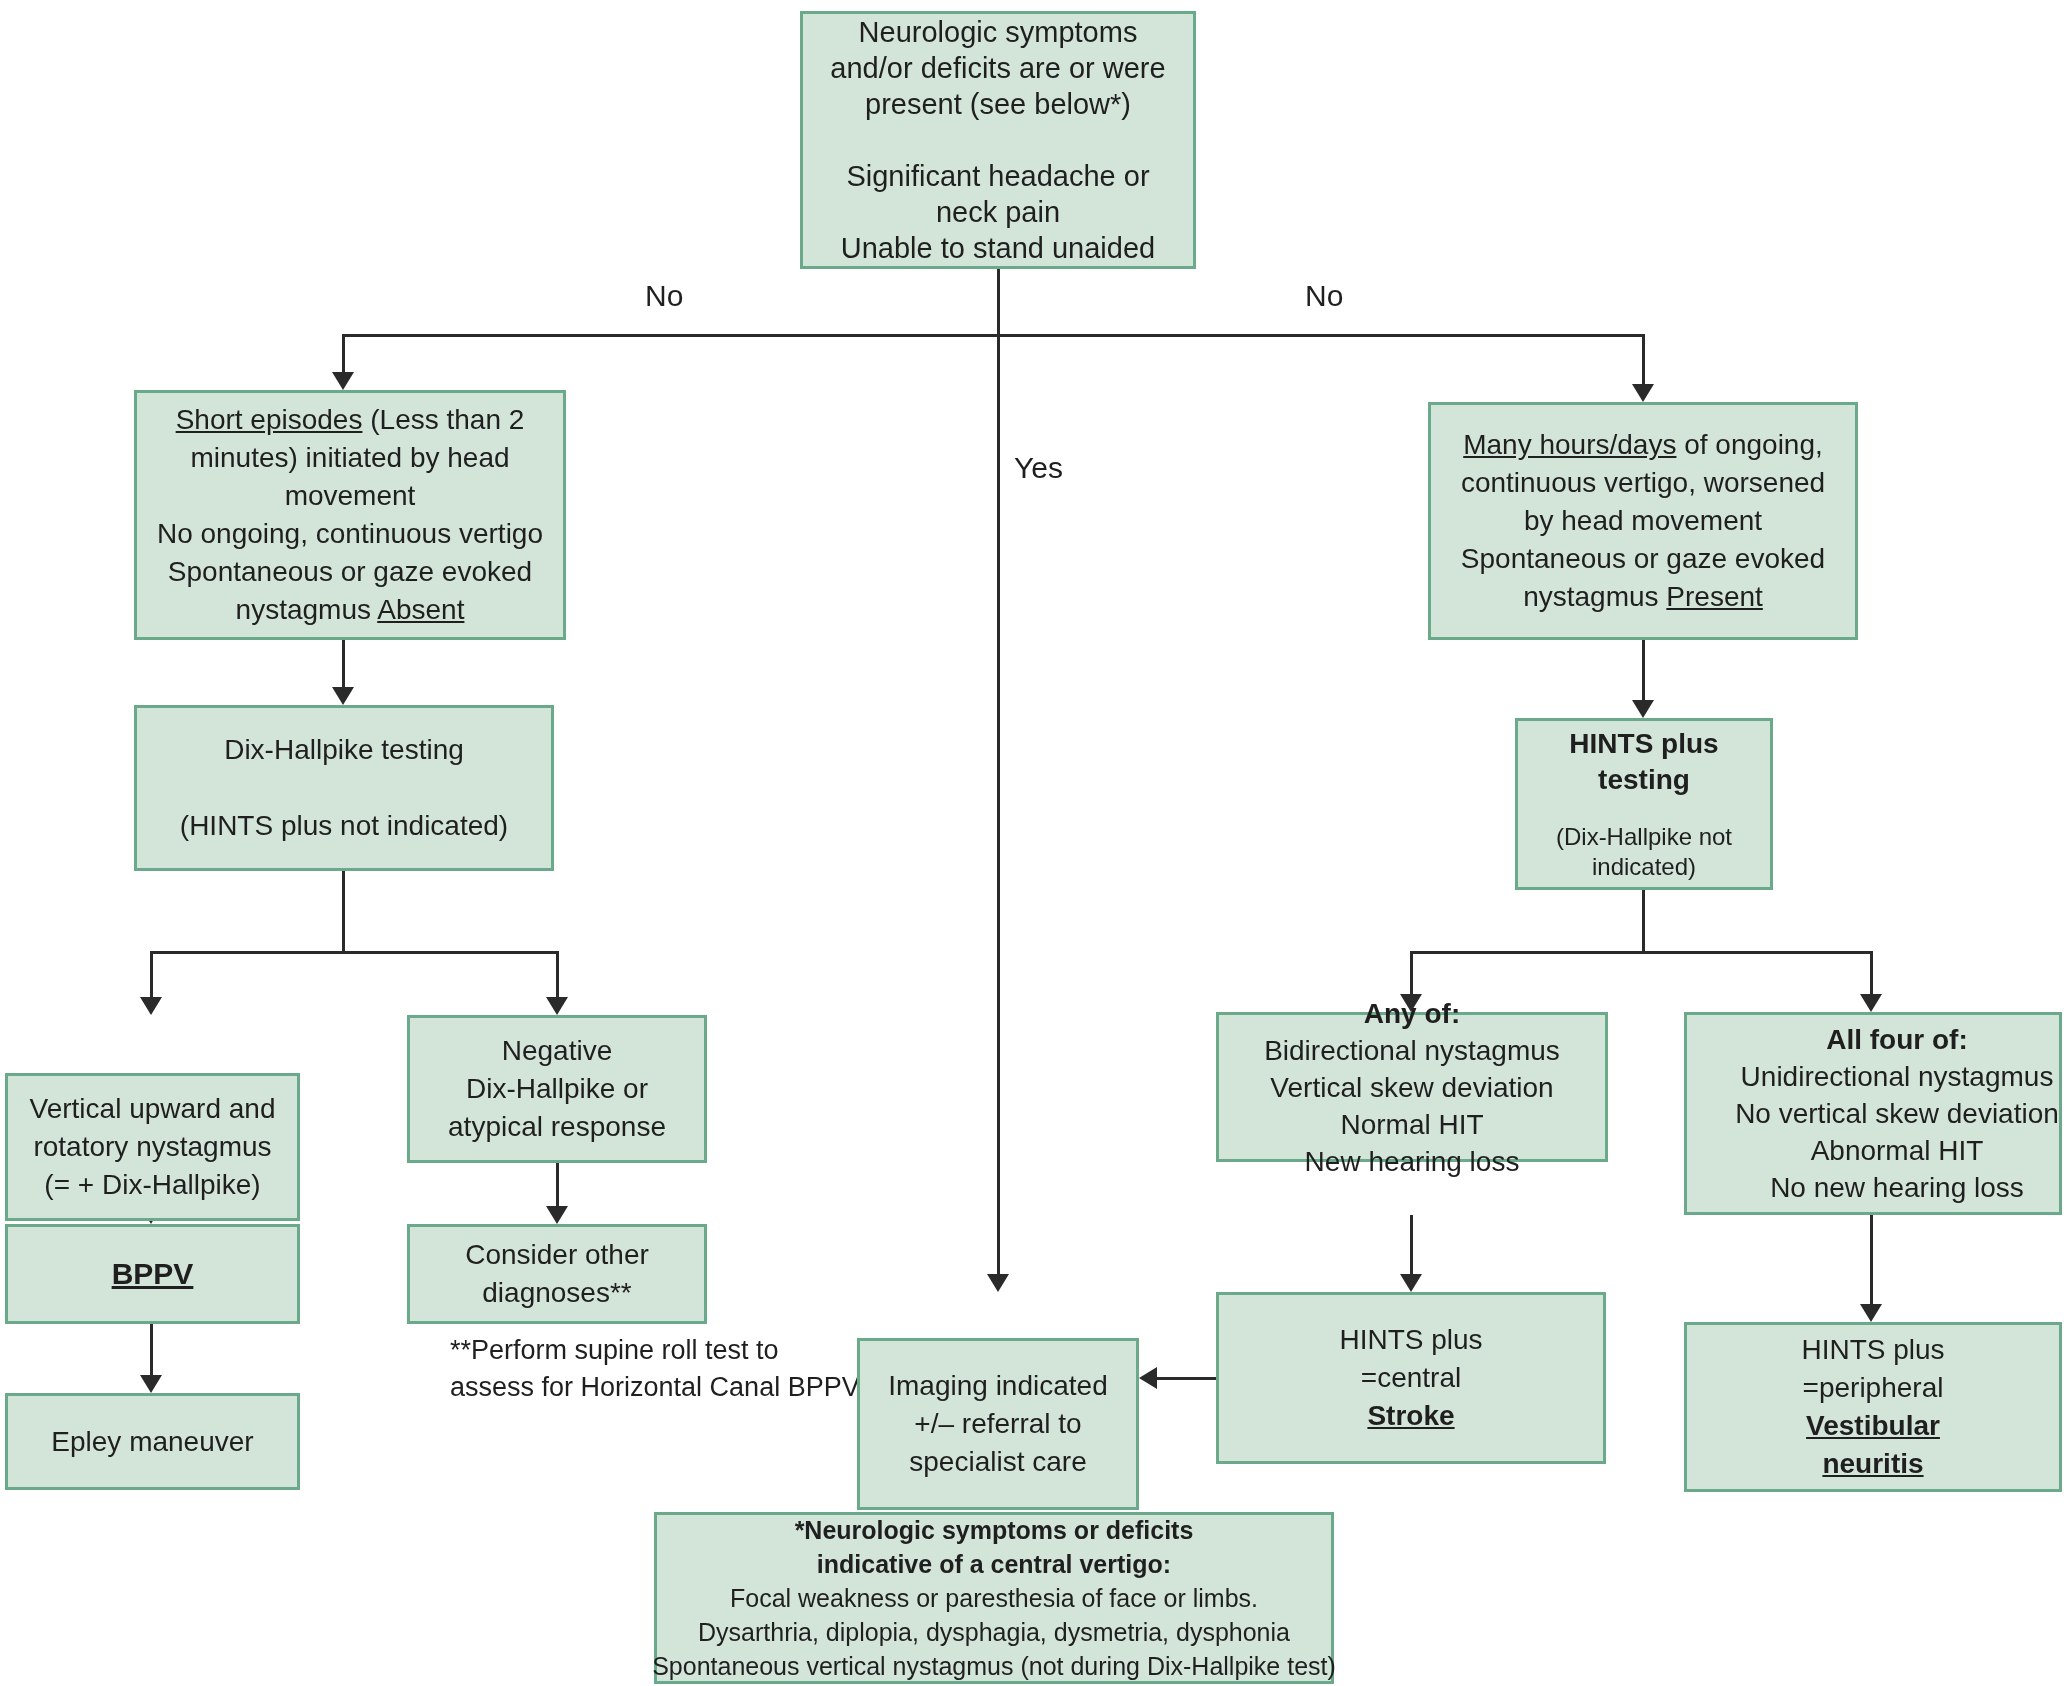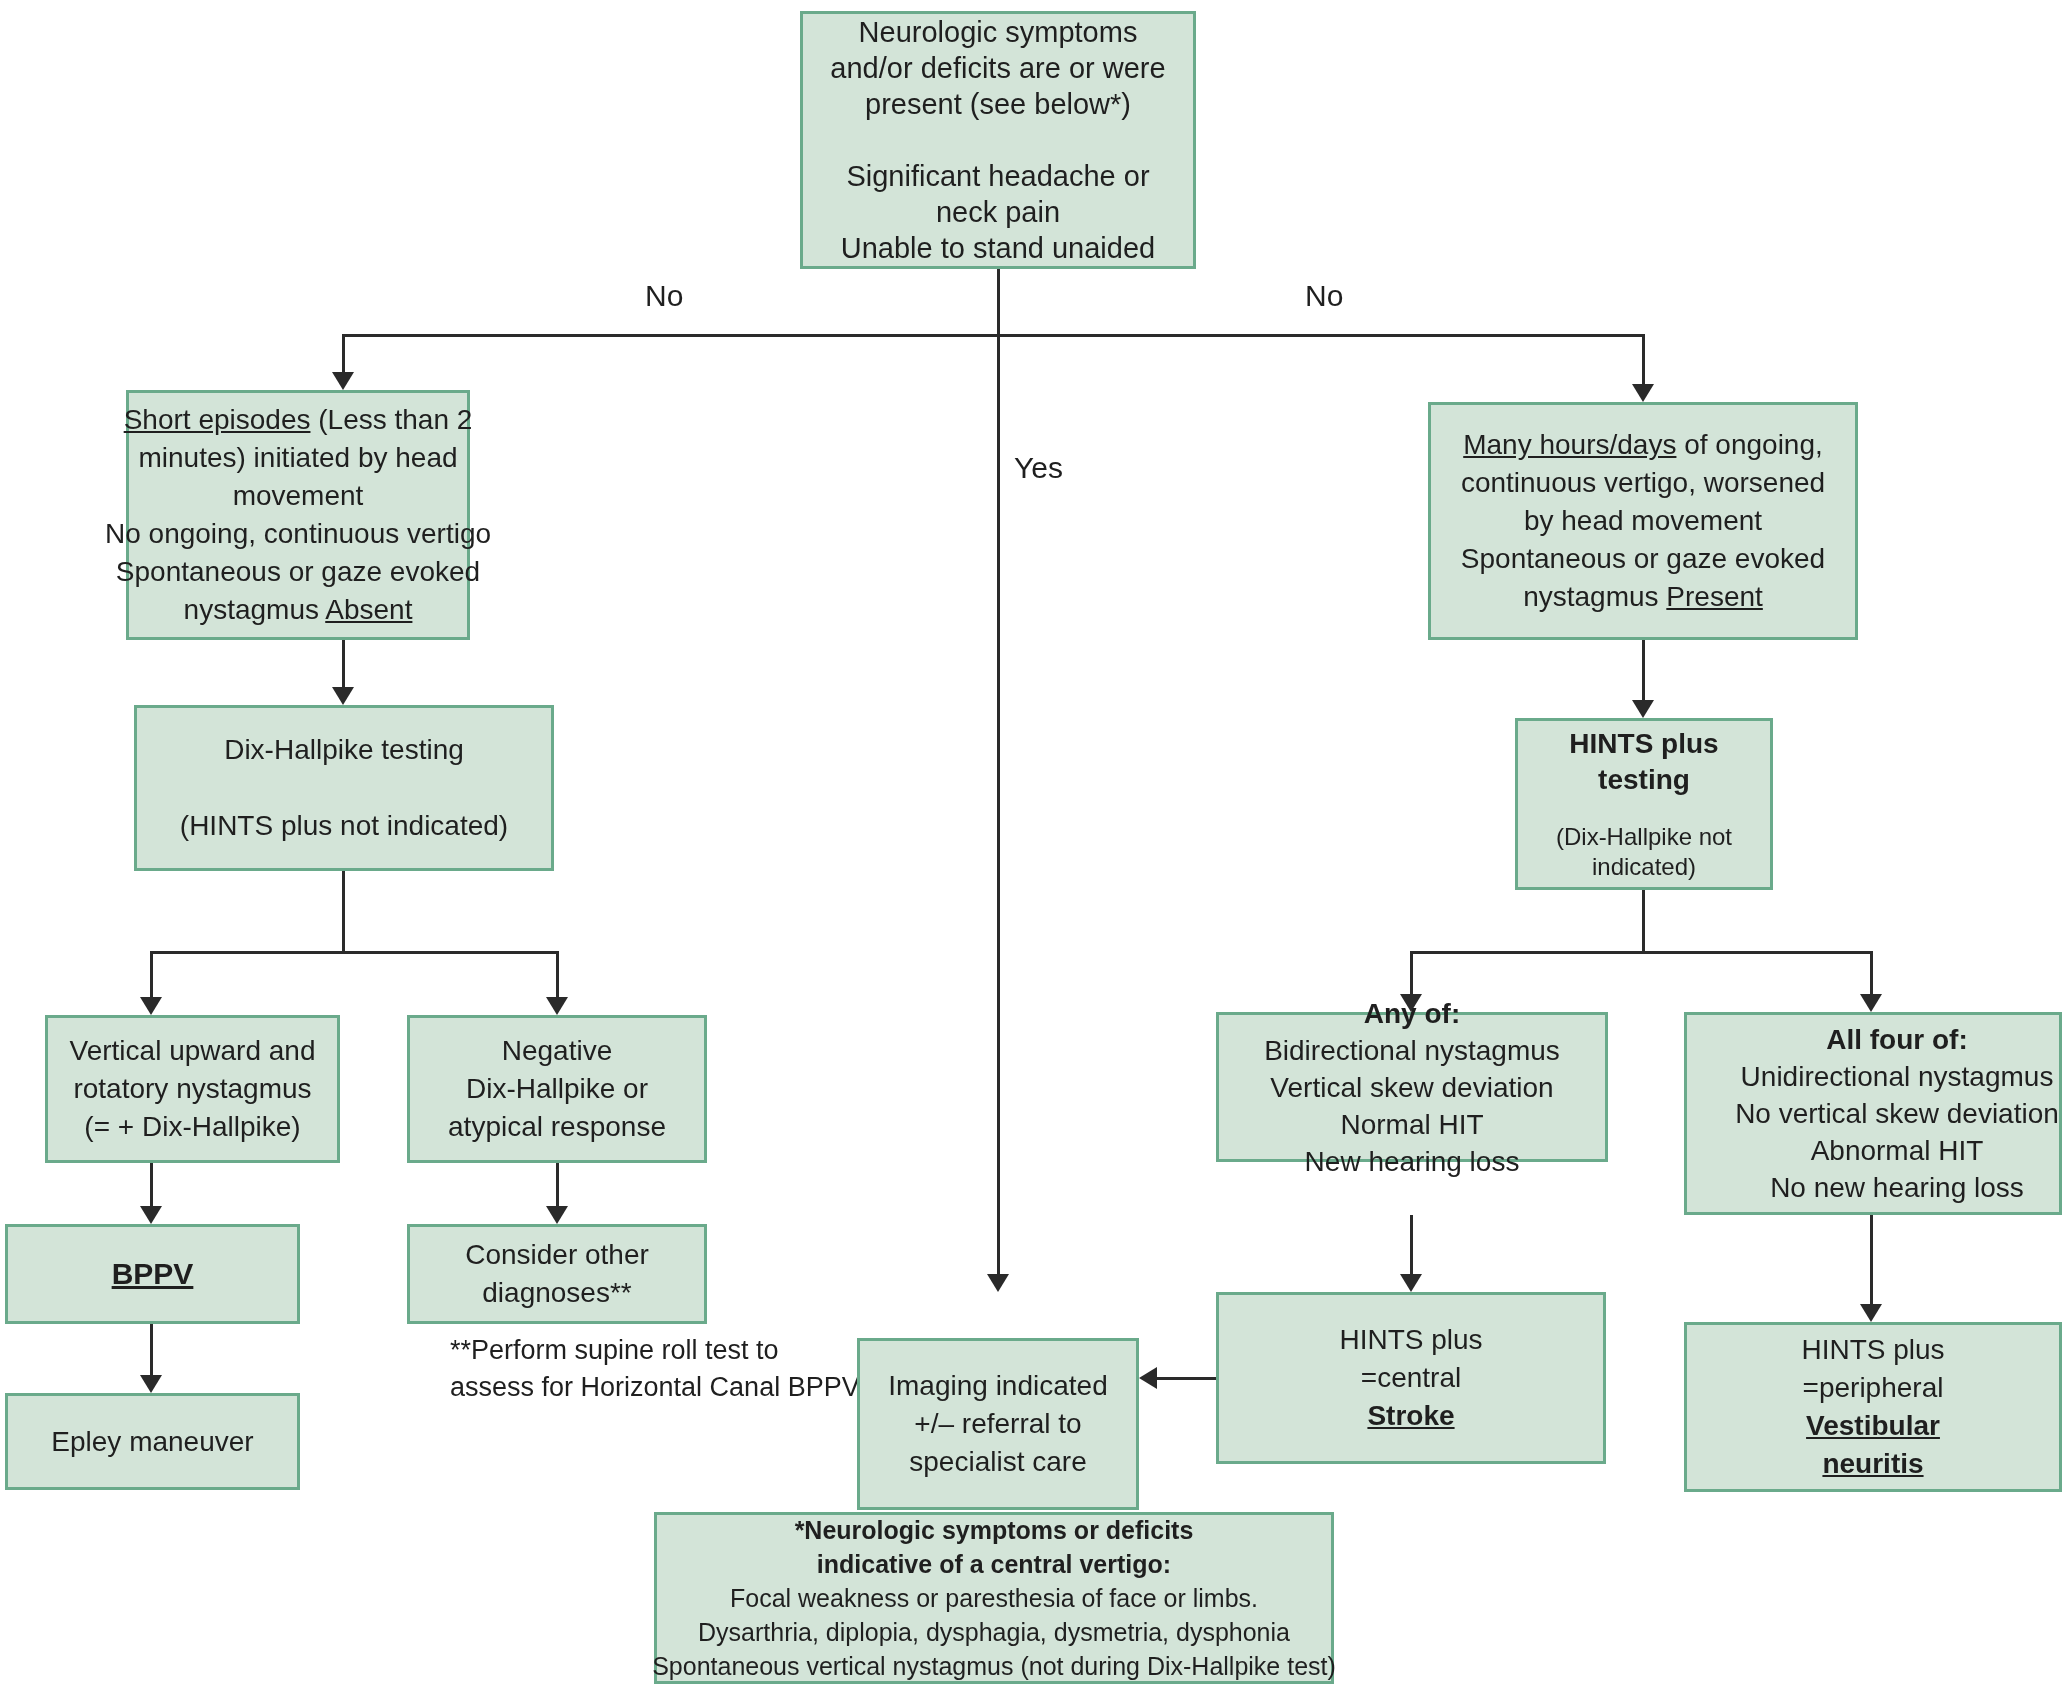--- a/index.html
+++ b/index.html
@@ -105,36 +105,36 @@
   <div class="box topbox" style="left:800px;top:3px;width:396px;height:258px;margin-top:8px;">
     <div class="bl">Neurologic symptoms</div>
     <div class="bl">and/or deficits are or were</div>
     <div class="bl">present (see below*)</div>
     <div class="bl sp"></div>
     <div class="bl">Significant headache or</div>
     <div class="bl">neck pain</div>
     <div class="bl">Unable to stand unaided</div>
   </div>
 
-  <div class="box" style="left:126px;top:390px;width:344px;height:250px;">
+  <div class="box" style="left:134px;top:390px;width:432px;height:250px;">
     <div class="bl"><span class="u">Short episodes</span><span> (Less than 2</span></div>
     <div class="bl">minutes) initiated by head</div>
     <div class="bl">movement</div>
     <div class="bl">No ongoing, continuous vertigo</div>
     <div class="bl">Spontaneous or gaze evoked</div>
     <div class="bl"><span>nystagmus </span><span class="u">Absent</span></div>
   </div>
 
   <div class="box" style="left:134px;top:705px;width:420px;height:166px;">
     <div class="bl">Dix-Hallpike testing</div>
     <div class="bl sp"></div>
     <div class="bl">(HINTS plus not indicated)</div>
   </div>
 
-  <div class="box" style="left:5px;top:1015px;width:295px;height:148px;margin-left:40px;">
+  <div class="box" style="left:5px;top:1073px;width:295px;height:148px;">
     <div class="bl">Vertical upward and</div>
     <div class="bl">rotatory nystagmus</div>
     <div class="bl">(= + Dix-Hallpike)</div>
   </div>
 
   <div class="box" style="left:407px;top:1015px;width:300px;height:148px;">
     <div class="bl">Negative</div>
     <div class="bl">Dix-Hallpike or</div>
     <div class="bl">atypical response</div>
   </div>

